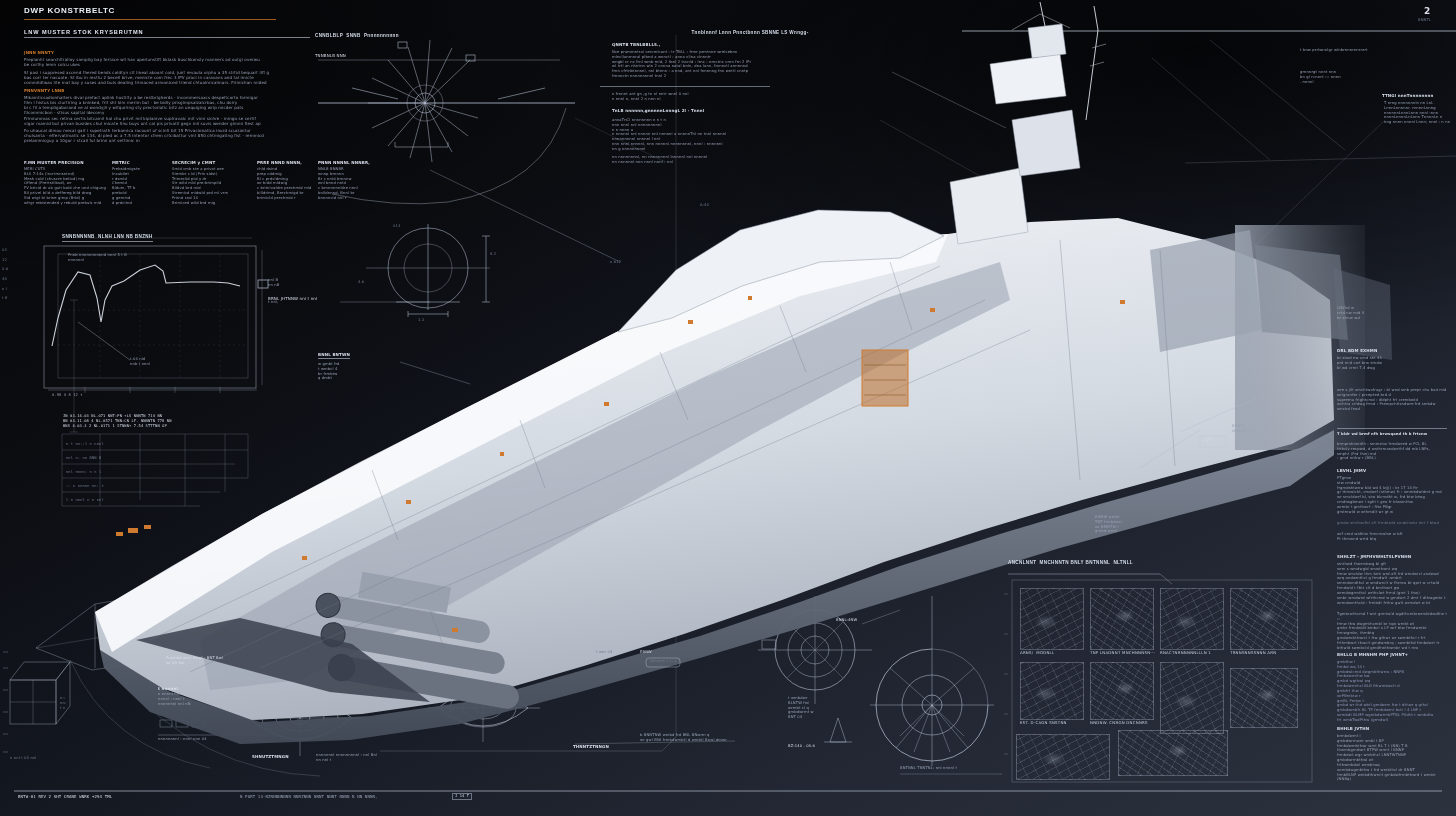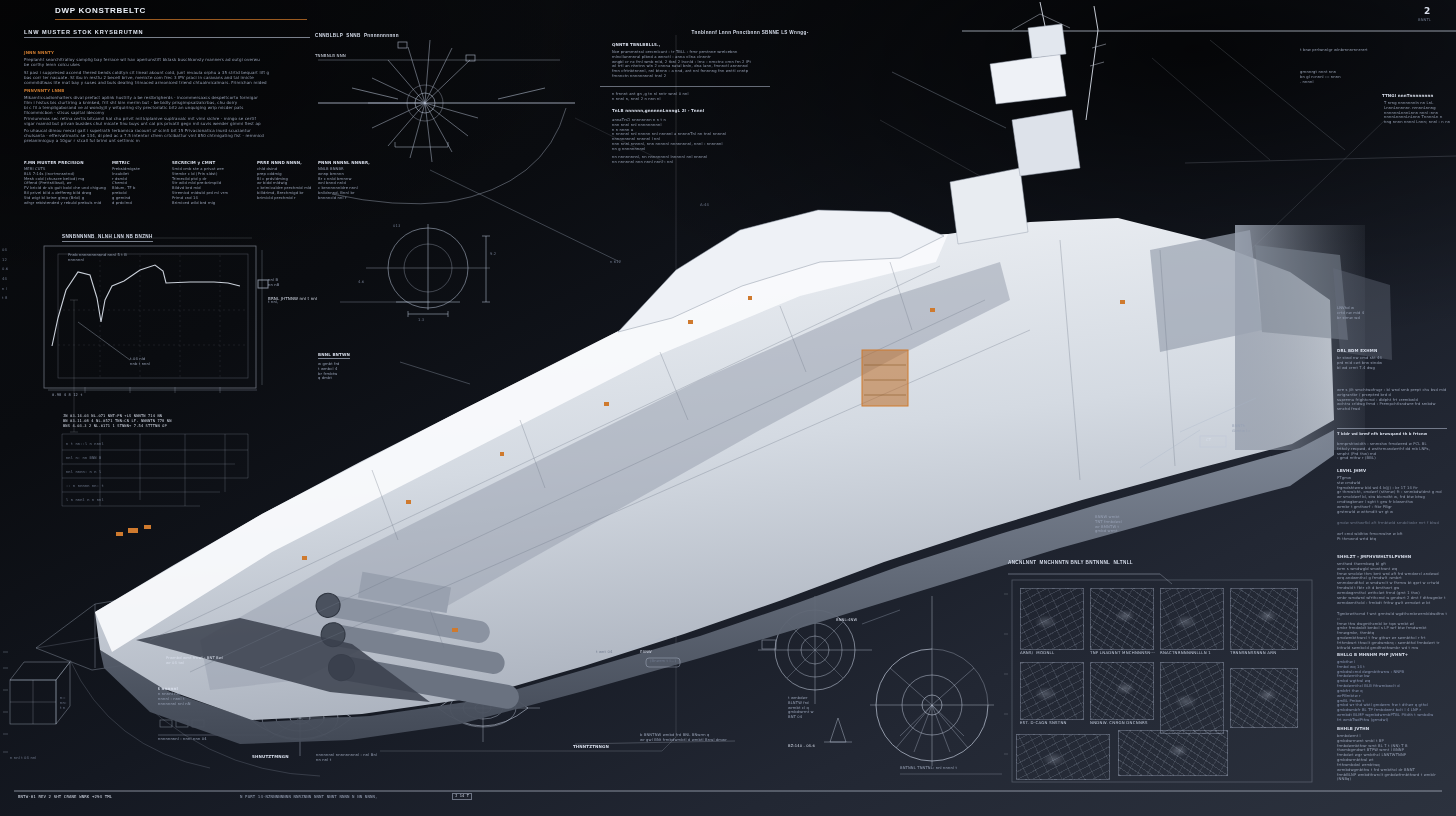--- a/index.html
+++ b/index.html
@@ -17,21 +17,21 @@
   .mono{font-family:"DejaVu Sans Mono",monospace;}
   .bright{color:#d9dfec;}
   .dim{color:#707a8e;}
   .blue{color:#8a97b5;}
   .bold{font-weight:bold;}
   .orange{color:#c9792f;}
   .blur{filter:blur(.28px);}
   .hd{font:bold 8px/1.1 "Liberation Sans",sans-serif;color:#e9eef7;letter-spacing:.7px;white-space:pre;}
   .hd2{font:bold 5.6px/1.15 "Liberation Sans",sans-serif;color:#dfe5f0;letter-spacing:.5px;white-space:pre;}
   .hd3{font:bold 4.6px/1.2 "Liberation Sans",sans-serif;color:#d5dcea;letter-spacing:.35px;white-space:pre;}
-  .u-or{border-bottom:1.5px solid #9a5a20;margin-left:31px;}
+  .u-or{border-bottom:1.5px solid #9a5a20;}
   .u-wh{border-bottom:1px solid rgba(200,210,228,.6);}
   .rule{height:0;border-top:1px solid rgba(195,205,225,.5);}
   .thumb{position:absolute;border:1px solid rgba(190,200,222,.30);
     background:
       radial-gradient(14px 9px at 55% 45%, rgba(215,224,240,.28), rgba(215,224,240,0) 70%),
       repeating-linear-gradient(34deg, rgba(200,212,232,.16) 0 1px, rgba(0,0,0,0) 1px 6px),
       repeating-linear-gradient(118deg, rgba(200,212,232,.10) 0 1px, rgba(0,0,0,0) 1px 9px);}
   .thumb:nth-of-type(2n){background:
       radial-gradient(16px 10px at 40% 55%, rgba(215,224,240,.24), rgba(215,224,240,0) 70%),
       repeating-linear-gradient(-28deg, rgba(200,212,232,.15) 0 1px, rgba(0,0,0,0) 1px 7px),

